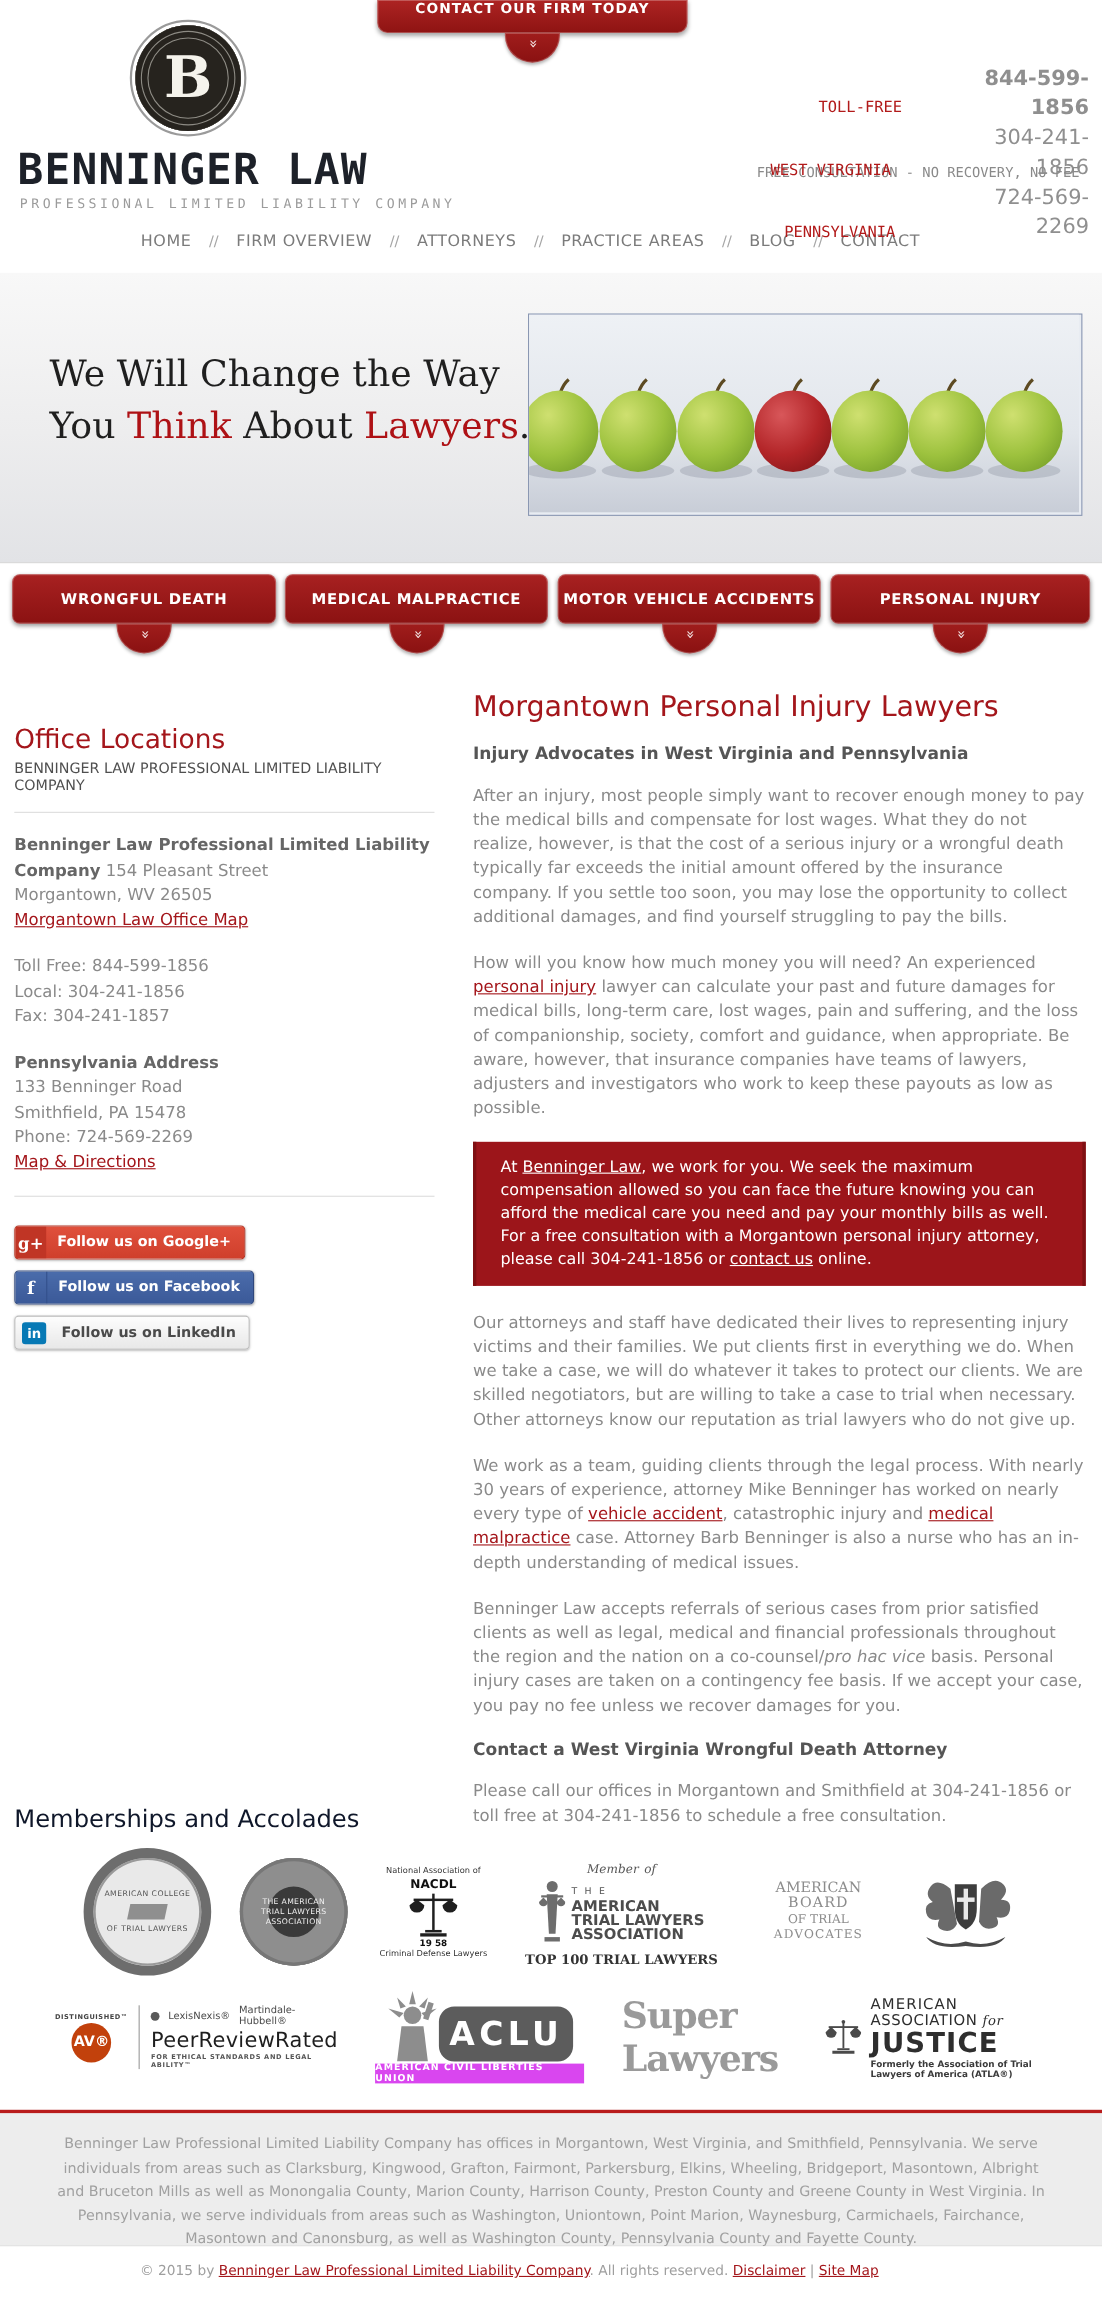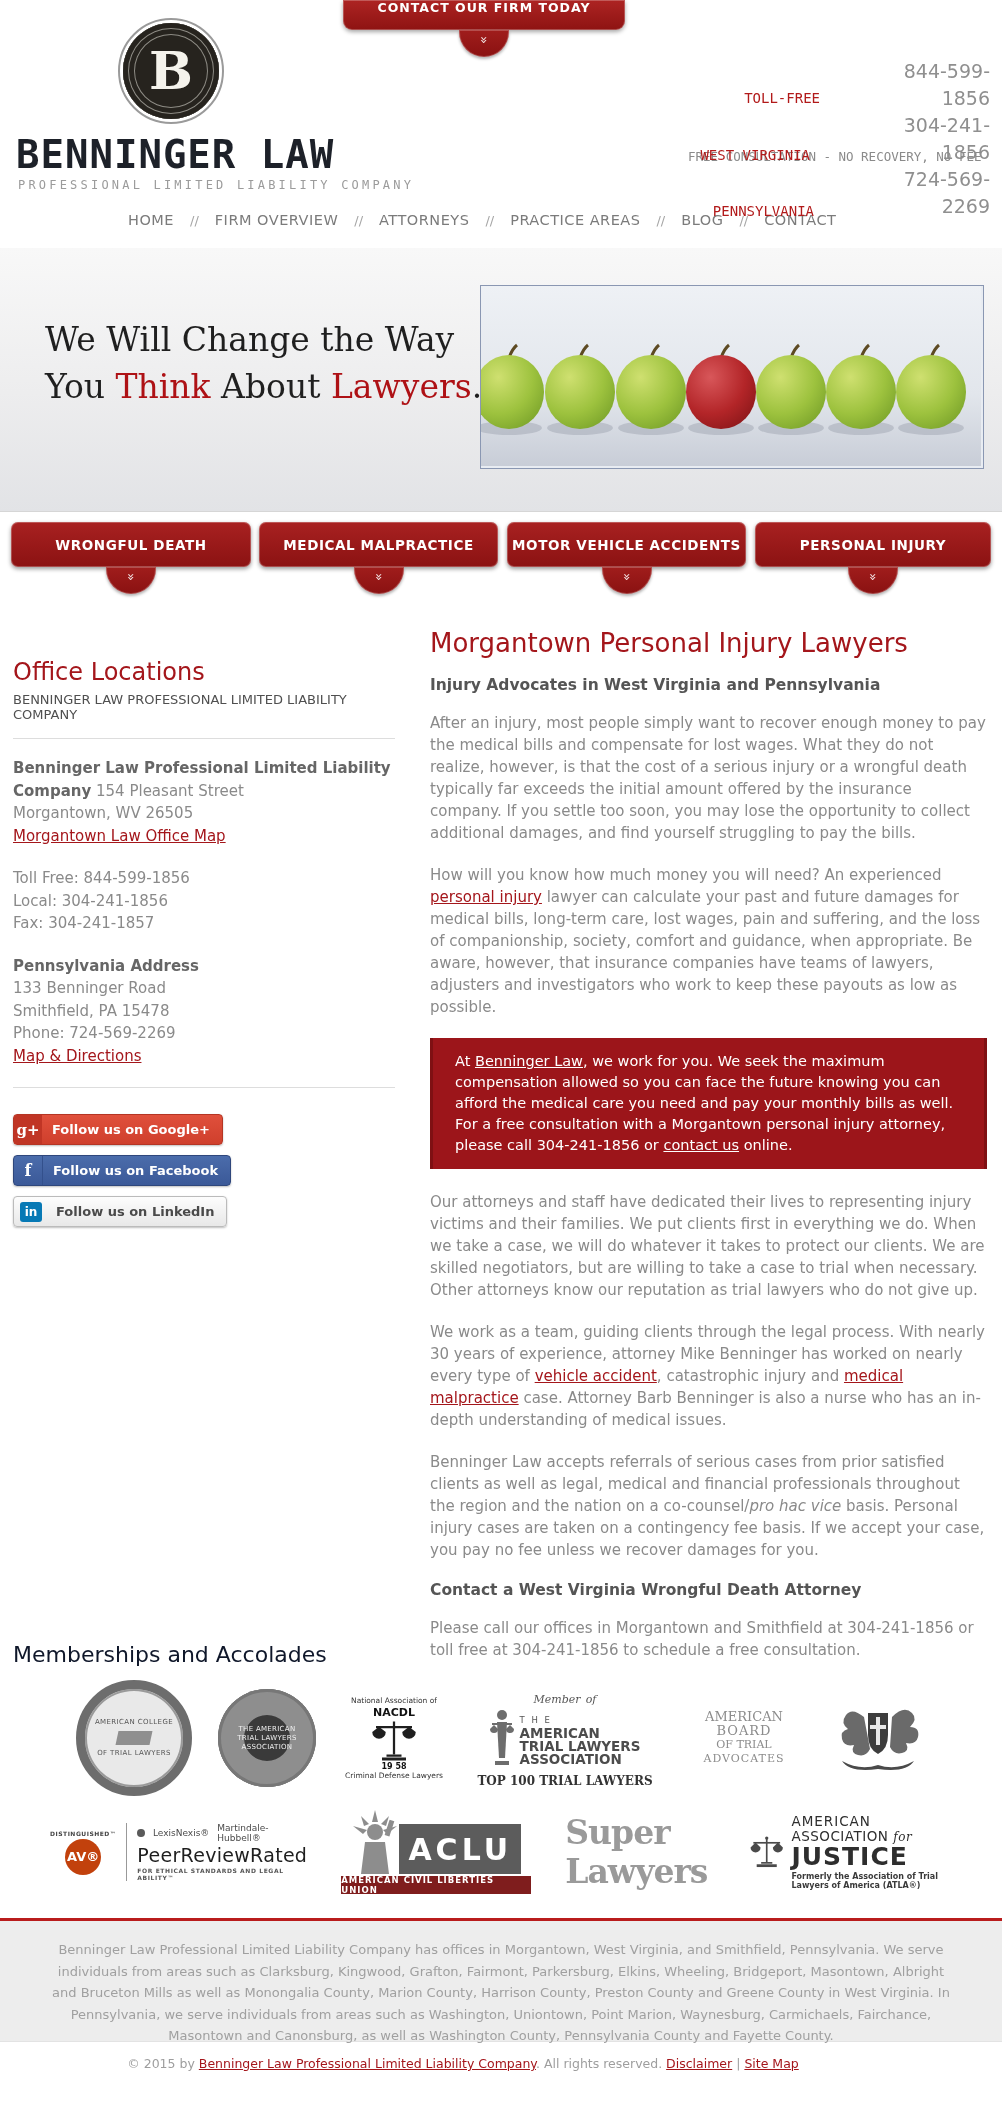--- a/index.html
+++ b/index.html
@@ -25,21 +25,21 @@
       display:flex;align-items:flex-start;justify-content:center;}
   .contact-ribbon .lbl{color:#ffffff;font-size:12.5px;font-weight:bold;letter-spacing:1px;}
   .ribbon-tab{position:absolute;left:50%;top:100%;transform:translateX(-50%);width:50px;height:27px;
       background:linear-gradient(180deg,#a01d1c,#8a1111);border-radius:0 0 25px 25px;
       box-shadow:0 2px 3px rgba(0,0,0,.3), inset 0 0 0 1px rgba(255,255,255,.22);
       display:flex;align-items:flex-start;justify-content:center;}
   .chev{display:inline-block;transform:rotate(90deg);color:rgba(255,255,255,.9);font-size:13px;line-height:20px;}
 
   .phone-num{position:absolute;right:12px;width:114px;text-align:right;font-size:19px;line-height:27px;
              color:#8f8f8f;}
-  .num1{top:58px;} .num2{top:112px;} .num3{top:166px;}
+  .num1{top:58px;font-weight:bold;} .num2{top:112px;} .num3{top:166px;}
   .phone-lbl{position:absolute;font-family:"DejaVu Sans Mono",monospace;font-size:14px;color:#b21a1a;
              white-space:nowrap;z-index:3;}
   .lbl-tollfree{top:90px;right:182px;}
   .lbl-wv{top:147px;right:192px;}
   .lbl-pa{top:203px;right:188px;}
   .consult-note{position:absolute;top:149px;left:688px;font-family:"DejaVu Sans Mono",monospace;
              font-size:12.5px;color:#8a8a8a;white-space:nowrap;z-index:2;}
 
   .main-nav{position:absolute;left:128px;top:212px;display:flex;align-items:center;gap:16px;white-space:nowrap;}
   .main-nav a{font-size:14.5px;color:#7b7b7b;text-decoration:none;letter-spacing:0.5px;cursor:pointer;}
@@ -134,22 +134,22 @@
       align-items:center;justify-content:center;font-size:13px;font-weight:bold;margin:0 auto;}
   .av-right{border-left:1px solid #999;padding-left:10px;}
   .av-brands{font-size:9px;color:#4a4a4a;display:flex;align-items:center;gap:8px;}
   .av-dot{width:8px;height:8px;border-radius:50%;background:#5a5a5a;display:inline-block;}
   .av-main{font-size:19px;color:#1e1e1e;letter-spacing:.3px;margin:1px 0;}
   .av-tag{font-size:6px;font-weight:bold;color:#555;letter-spacing:.6px;}
 
   .aclu{display:flex;flex-direction:column;align-items:center;}
   .aclu-top{display:flex;align-items:flex-end;}
   .aclu-box{width:122px;height:50px;background:#5c5c5c;color:#fff;display:flex;align-items:center;
-      justify-content:center;font-size:30px;font-weight:bold;letter-spacing:4px;}
-  .aclu-bar{width:190px;height:18px;background:#7f1d1d;color:#fff;font-size:8.5px;font-weight:bold;
+      justify-content:center;font-size:30px;font-weight:bold;letter-spacing:4px;border-radius:14px;}
+  .aclu-bar{width:190px;height:18px;background:#d946ef;color:#fff;font-size:8.5px;font-weight:bold;
       letter-spacing:1px;display:flex;align-items:center;justify-content:center;margin-top:2px;}
   .superlawyers{font-family:"DejaVu Serif",serif;font-size:33px;font-weight:bold;color:#9a9a9a;letter-spacing:-1px;}
   .aaj{display:flex;align-items:center;gap:8px;}
   .aaj-text{line-height:15px;color:#2e2e2e;}
   .aaj-l1{font-size:13.5px;letter-spacing:1px;}
   .aaj-l2{font-size:13.5px;letter-spacing:.5px;}
   .aaj-l2 .for{font-family:"DejaVu Serif",serif;font-style:italic;text-transform:none;font-size:12px;}
   .aaj-l3{font-size:25px;font-weight:bold;letter-spacing:1px;line-height:24px;}
   .aaj-tag{font-size:8px;font-weight:bold;color:#3a3a3a;margin-top:3px;}
 

